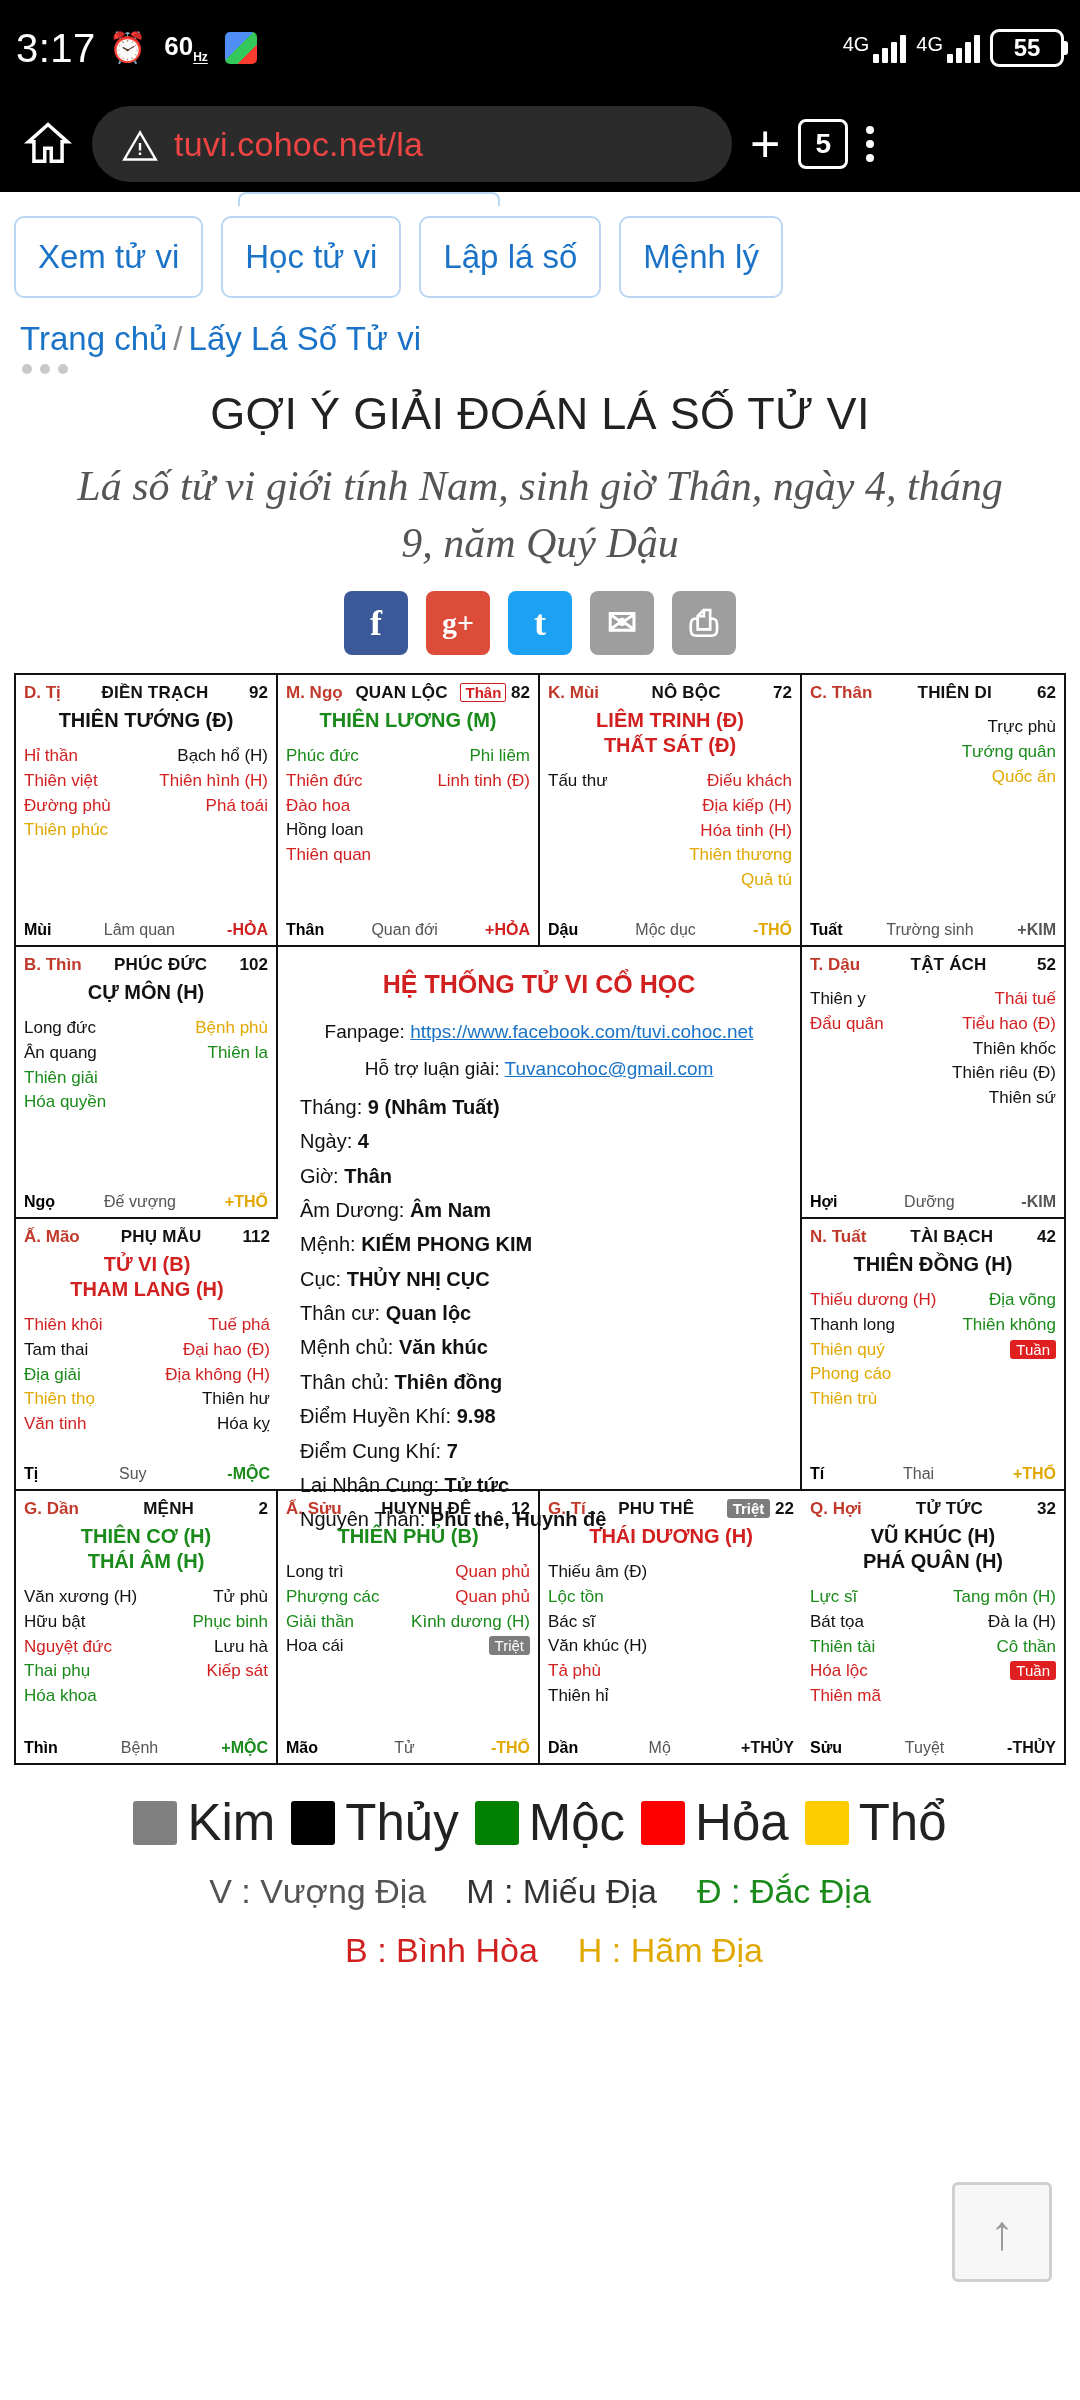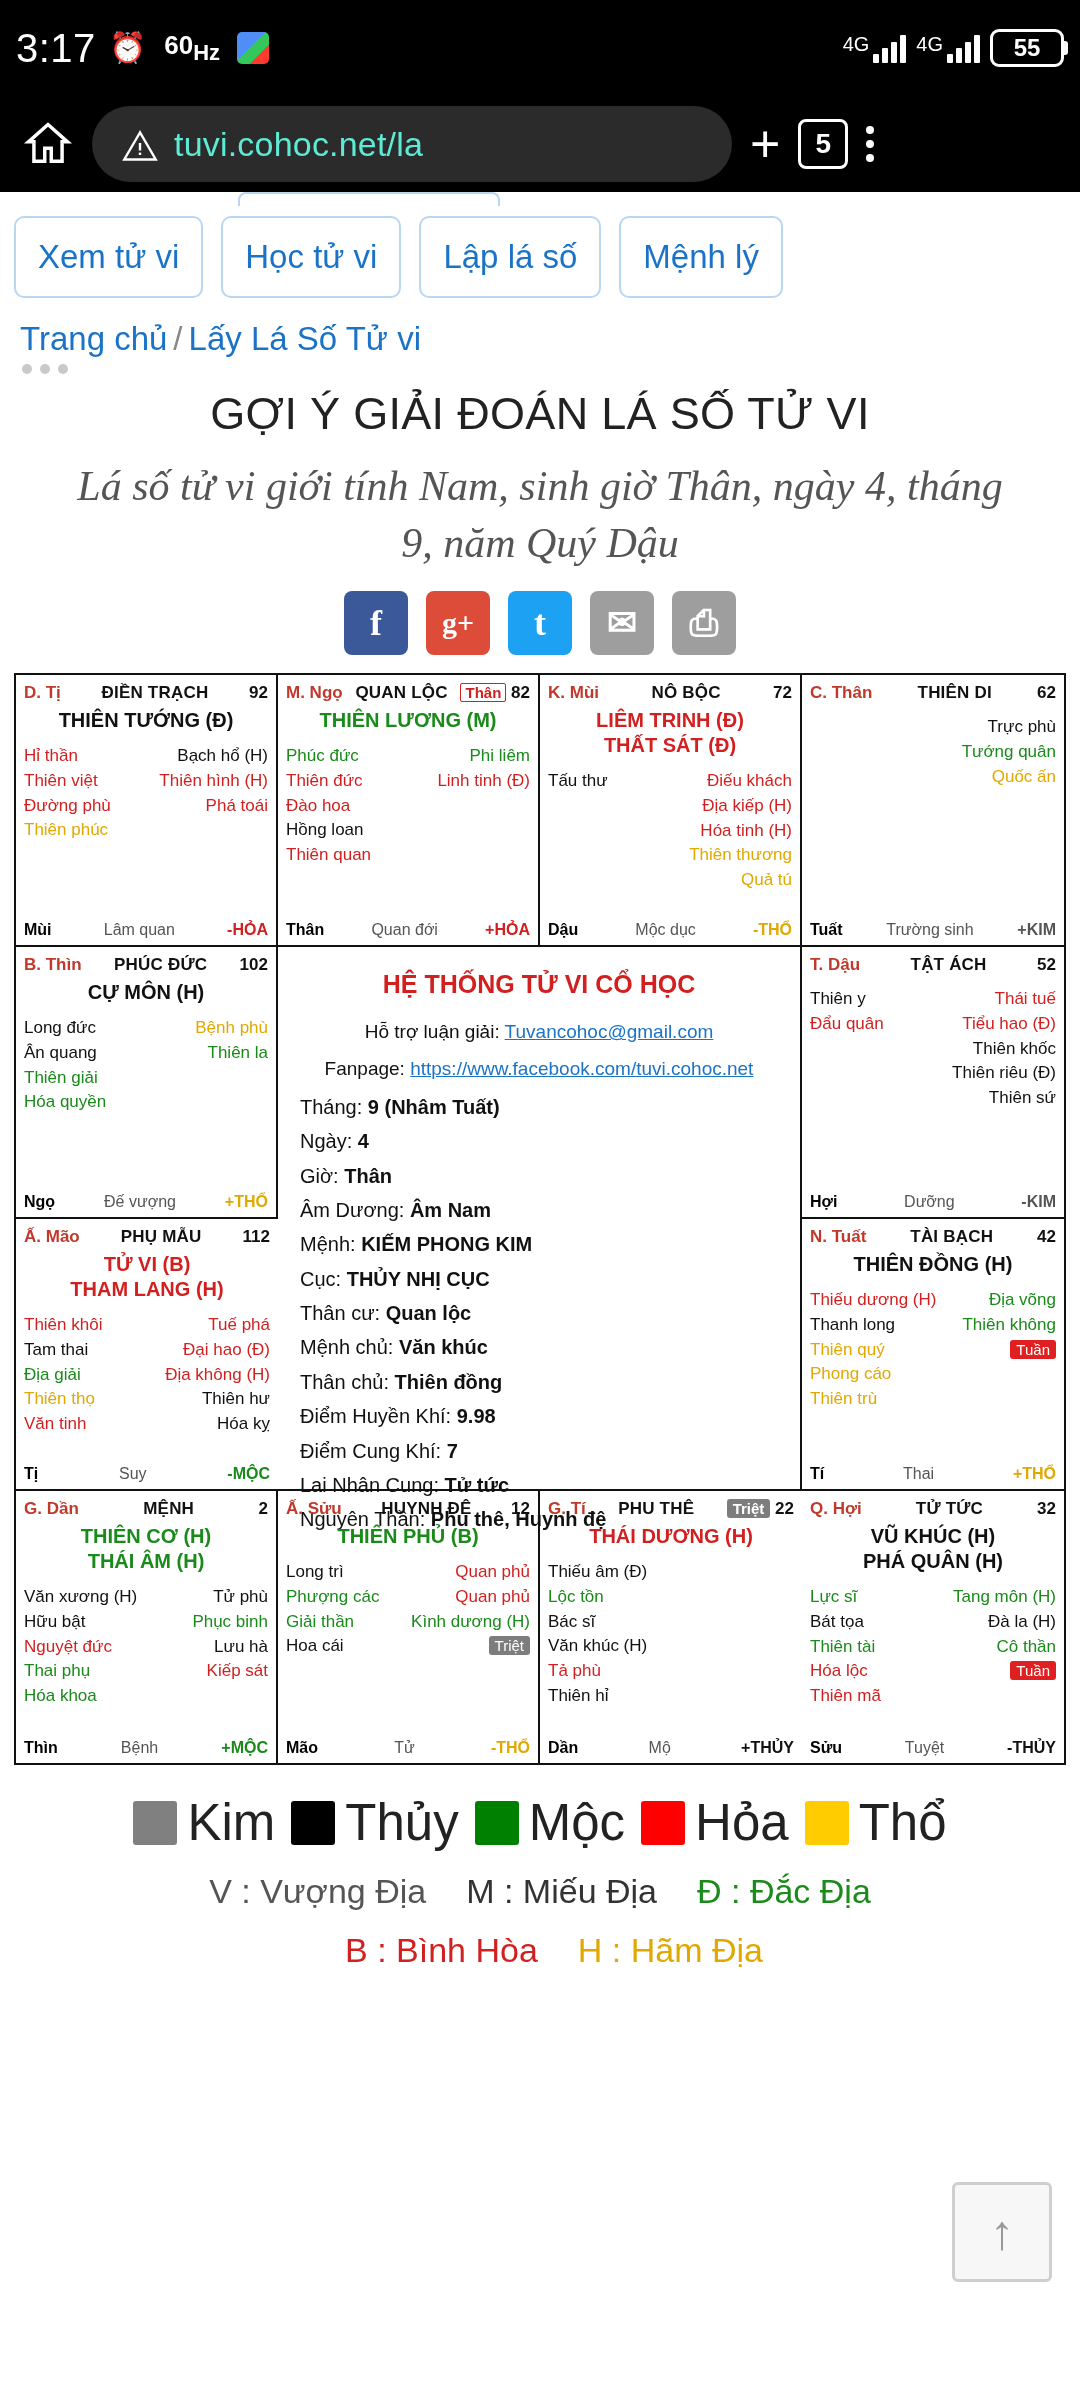--- a/index.html
+++ b/index.html
@@ -17,21 +17,21 @@
     display: flex; align-items: center; justify-content: space-between;
     padding: 0 16px;
   }
   .sb-left { display:flex; align-items:center; gap:14px; }
   .sb-clock { font-size: 40px; font-weight: 500; letter-spacing: .5px; }
   .sb-alarm { font-size: 30px; line-height: 1; }
   .sb-hz {
     font-size: 26px; font-weight: 700; color:#fff;
     border-radius: 4px; padding: 1px 3px;
   }
-  .sb-hz sub { font-size: 22px; }
+  .sb-hz sub { font-size: 12px; text-decoration: underline; }
   .sb-appicon {
     width: 32px; height: 32px; border-radius: 5px;
     background: linear-gradient(135deg,#4f8ef7 0 45%, #34c759 45% 70%, #ff3b30 70% 100%);
     display:inline-block;
   }
   .sb-right { display:flex; align-items:center; gap:10px; }
   .sig { display:flex; align-items:flex-end; gap:3px; height:30px; }
   .sig i { display:block; width:6px; background:#fff; border-radius:1px; }
   .sig i:nth-child(1){height:9px}
   .sig i:nth-child(2){height:15px}
@@ -54,21 +54,21 @@
     height: 96px; background:#000; display:flex; align-items:center;
     padding: 0 22px; gap: 18px;
   }
   .home-icon { width: 52px; height: 52px; position: relative; flex:none; }
   .omnibox {
     flex: 1; height: 76px; background:#2b2b2b; border-radius: 38px;
     display:flex; align-items:center; gap: 16px; padding: 0 30px;
     max-width: 640px;
   }
   .warn-icon { width: 36px; height: 32px; flex:none; }
-  .omnibox .url { color:#5eead4; font-size: 34px; letter-spacing:.2px; white-space:nowrap; }
+  .omnibox .url { color:#ef4444; font-size: 34px; letter-spacing:.2px; white-space:nowrap; }
   .plus { color:#fff; font-size:52px; line-height:1; font-weight:300; flex:none; }
   .tabs-btn {
     width: 50px; height: 50px; border: 3px solid #fff; border-radius: 8px;
     color:#fff; font-size:28px; font-weight:600; display:flex;
     align-items:center; justify-content:center; flex:none;
   }
   .kebab { width: 8px; flex:none; display:flex; flex-direction:column; gap:6px; align-items:center;}
   .kebab span { width:8px; height:8px; background:#fff; border-radius:50%; display:block; }
 
   
@@ -396,22 +396,22 @@
               </ul>
             </div>
             <div class="c-foot">
               <span>Ngọ</span>
               <span class="mid ">Đế vượng</span>
               <span class="yellow">+THỔ</span>
             </div>
           </div>
           <div class="center" style="grid-area: 2 / 2 / 4 / 4;">
             <h2>HỆ THỐNG TỬ VI CỔ HỌC</h2>
+            <div class="sup">Fanpage: <a href="#">https://www.facebook.com/tuvi.cohoc.net</a></div>
             <div class="sup">Hỗ trợ luận giải: <a href="#">Tuvancohoc@gmail.com</a></div>
-            <div class="sup">Fanpage: <a href="#">https://www.facebook.com/tuvi.cohoc.net</a></div>
             <div class="kv"><span>Tháng: </span><b>9 (Nhâm Tuất)</b></div>
             <div class="kv"><span>Ngày: </span><b>4</b></div>
             <div class="kv"><span>Giờ: </span><b>Thân</b></div>
             <div class="kv"><span>Âm Dương: </span><b>Âm Nam</b></div>
             <div class="kv"><span>Mệnh: </span><b>KIẾM PHONG KIM</b></div>
             <div class="kv"><span>Cục: </span><b>THỦY NHỊ CỤC</b></div>
             <div class="kv"><span>Thân cư: </span><b>Quan lộc</b></div>
             <div class="kv"><span>Mệnh chủ: </span><b>Văn khúc</b></div>
             <div class="kv"><span>Thân chủ: </span><b>Thiên đồng</b></div>
             <div class="kv"><span>Điểm Huyền Khí: </span><b>9.98</b></div>

